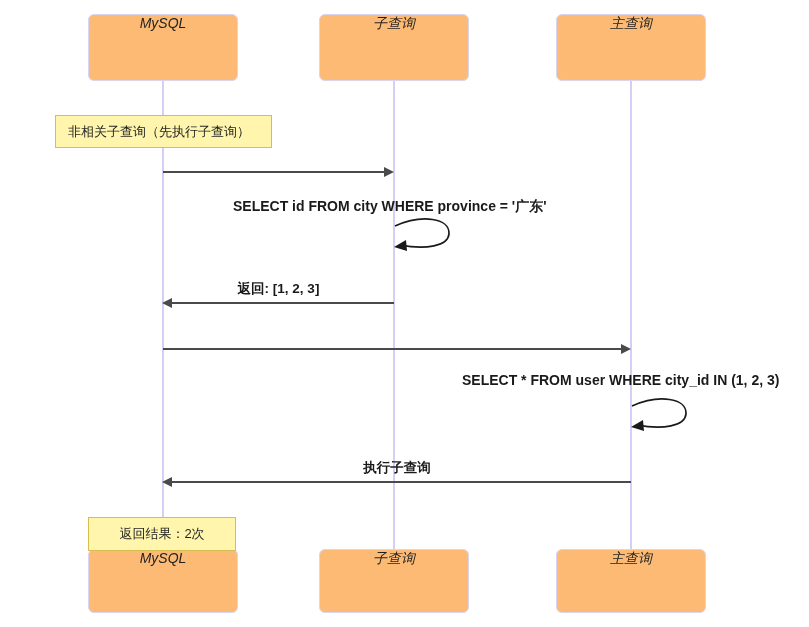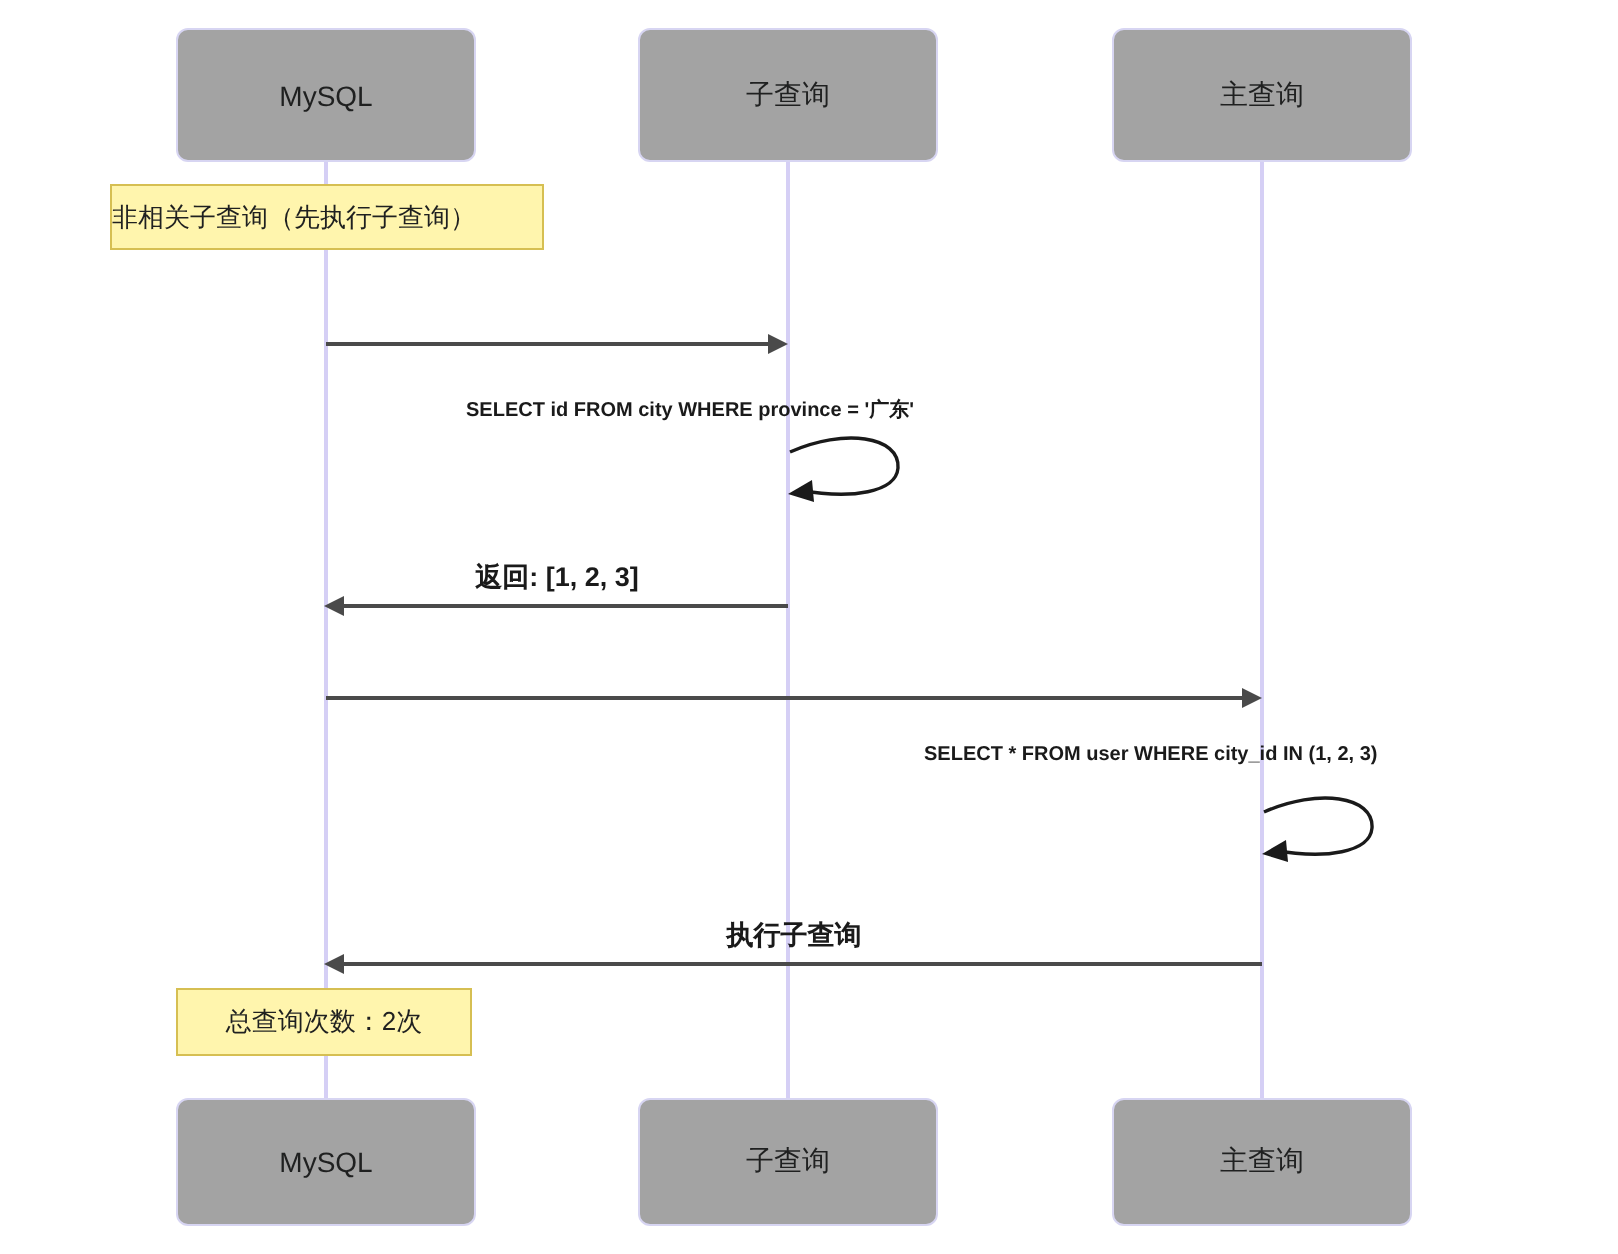--- a/index.html
+++ b/index.html
@@ -7,50 +7,52 @@
     width:809px;height:627px;
     background:#ffffff;
     font-family:"Liberation Sans","DejaVu Sans",sans-serif;
     overflow:hidden;
   }
   #diagram{position:relative;width:809px;height:627px;}
 
   
   .actor-box{
     position:absolute;
-    background:#a3a3a3;
+    background:#fdba74;
     border:1px solid #d7d5f2;
     border-radius:6px;
-    display:flex;align-items:center;justify-content:center;
+    display:flex;align-items:flex-start;justify-content:center;
     color:#1f2020;
     font-size:14px;
     box-sizing:border-box;
     z-index:4;
+    font-style:italic;
   }
   .actor-box span{pointer-events:none;}
 
   
   .lifeline{
     position:absolute;
     width:2px;
     background:#d5cff5;
     z-index:1;
   }
 
   
   .note{
     position:absolute;
     background:#fff5ad;
     border:1px solid #d6bf52;
     box-sizing:border-box;
     display:flex;align-items:center;
     color:#1f2020;
     font-size:13px;
-    padding:0 0;
+    padding:0 12px;
     z-index:5;
+    margin-top:23px;
   }
 
   
   .msg-line{
     position:absolute;
     height:2px;
     background:#4a4a4a;
     z-index:3;
   }
   .arrow-head{
@@ -67,21 +69,21 @@
     position:absolute;
     font-size:13.5px;
     font-weight:bold;
     color:#1a1a1a;
     white-space:nowrap;
     text-align:center;
     z-index:3;
   }
   .sql-label{
     position:absolute;
-    font-size:10px;
+    font-size:14px;
     font-weight:bold;
     color:#1a1a1a;
     white-space:nowrap;
     z-index:3;
   }
 
   
   .selfloop{position:absolute;z-index:3;}
 </style>
 </head>
@@ -127,21 +129,21 @@
   <svg class="selfloop" style="left:629px;top:396px;" width="62" height="40" viewBox="0 0 62 40">
     <path d="M3,10 C30,-2 58,2 57,18 C56,30 34,34 8,29" fill="none" stroke="#1a1a1a" stroke-width="1.7"></path>
     <polygon points="14,24 2,31 15,35" fill="#1a1a1a"></polygon>
   </svg>
 
   <div class="msg-label" style="left:163px;top:459px;width:468px;">执行子查询</div>
   <div class="msg-line" style="left:172px;top:481px;width:459px;"></div>
   <div class="arrow-head left" style="left:162px;top:477px;"></div>
 
   <div class="note" style="left:88px;top:494px;width:148px;height:34px;justify-content:center;">
-    <span>总查询次数：2次</span>
+    <span>返回结果：2次</span>
   </div>
 
   <div class="actor-box" style="left:88px;top:549px;width:150px;height:64px;">
     <span>MySQL</span>
   </div>
   <div class="actor-box" style="left:319px;top:549px;width:150px;height:64px;">
     <span>子查询</span>
   </div>
   <div class="actor-box" style="left:556px;top:549px;width:150px;height:64px;">
     <span>主查询</span>

